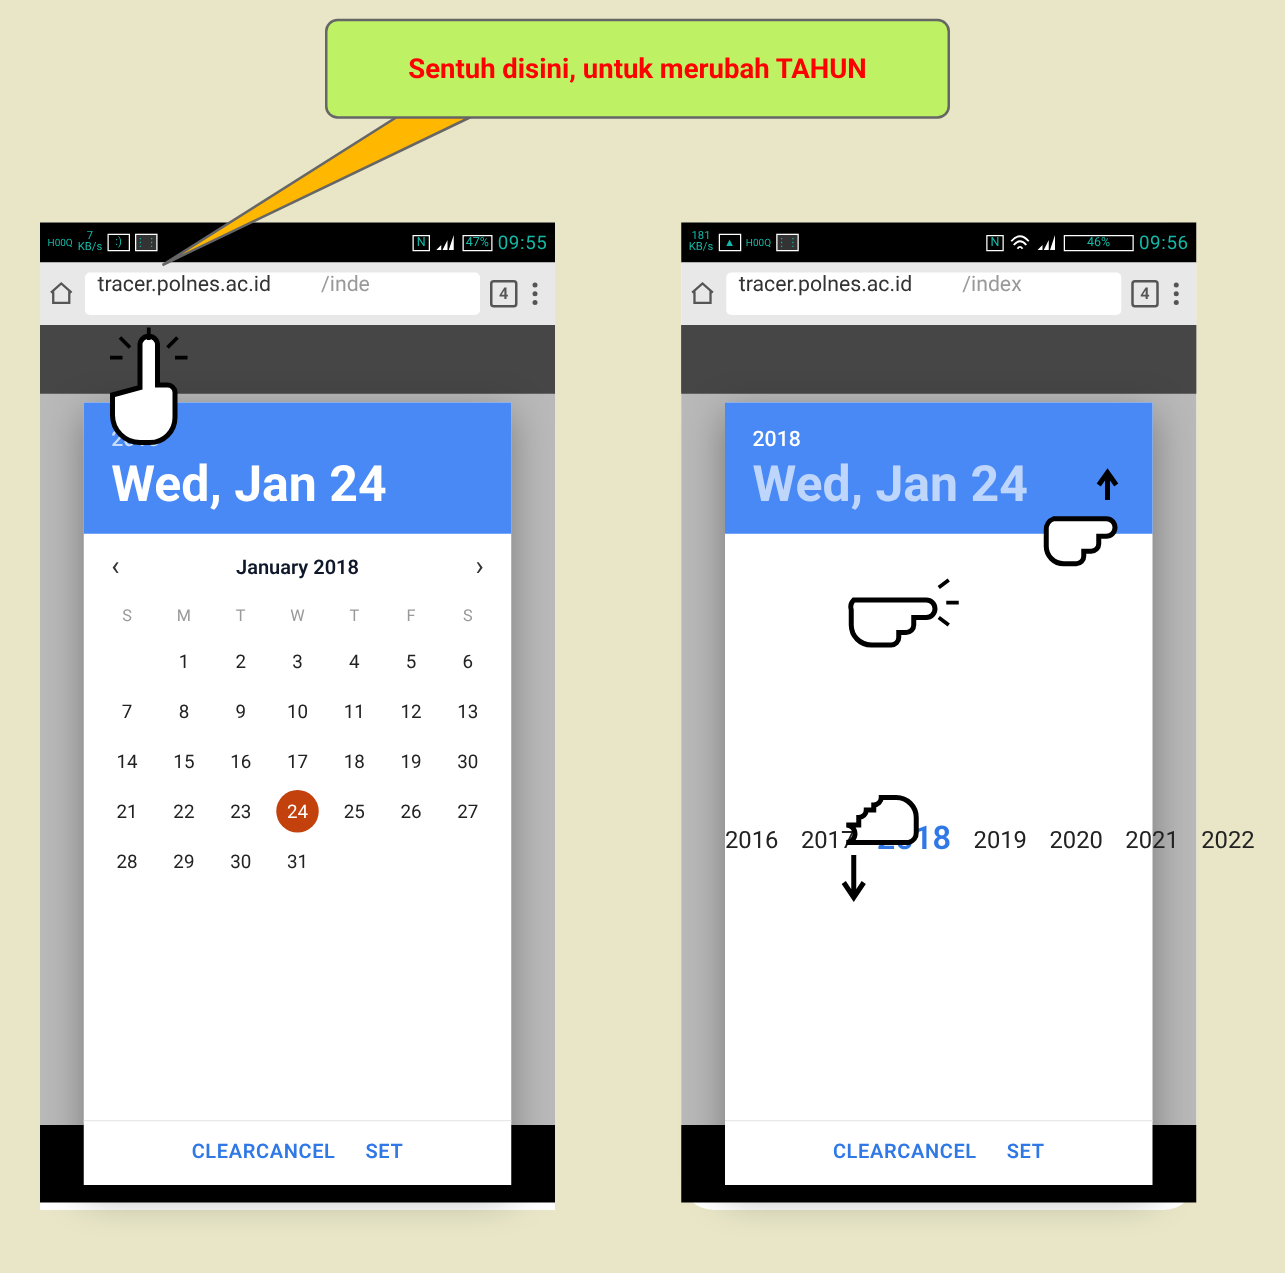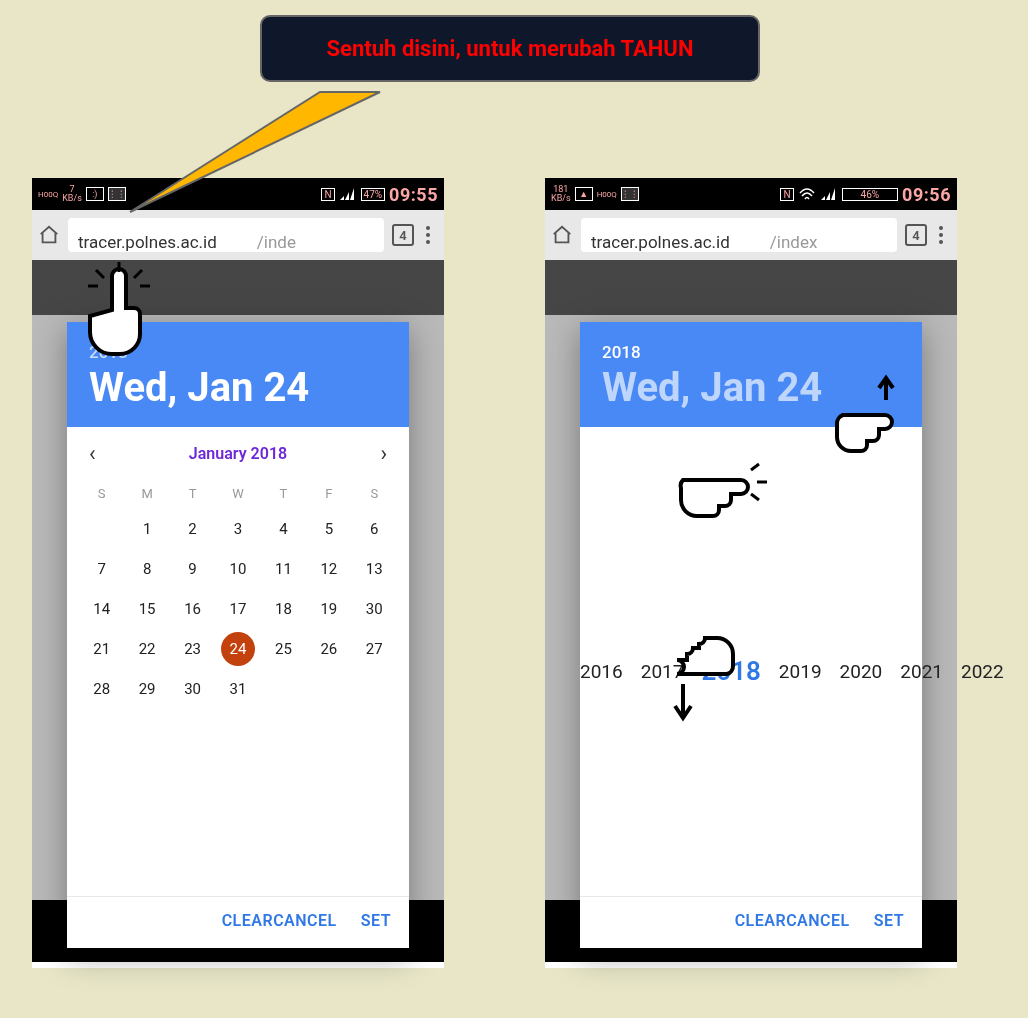--- a/index.html
+++ b/index.html
@@ -6,22 +6,22 @@
   body {
     background: #e8e6c7;
     font-family: Roboto, Arial, sans-serif;
     width: 1028px;
     height: 1018px;
     position: relative;
   }
   .callout {
     position: absolute;
     left: 260px; top: 15px;
-    width: 500px; height: 67px;
-    background: #0f172a;
+    width: 500px; height: 80px;
+    background: #bef264;
     border: 2px solid #666;
     border-radius: 10px;
     display: flex;
     align-items: center;
     justify-content: center;
     font-size: 22px;
     font-weight: bold;
     color: #ff0000;
     z-index: 50;
   }
@@ -32,51 +32,51 @@
     z-index: 49;
   }
   .callout-arrow svg { overflow: visible; }
   .phone {
     position: absolute;
     width: 412px;
     height: 790px;
     background: #fff;
   }
   .phone.left { left: 32px; top: 178px; }
-  .phone.right { left: 545px; top: 178px; }
+  .phone.right { left: 545px; top: 178px; border-radius: 26px; }
   .statusbar {
     height: 32px;
     background: #000;
-    color: #fca5a5;
+    color: #14b8a6;
     display: flex;
     align-items: center;
     font-size: 12px;
     padding: 0 6px;
     justify-content: space-between;
   }
   .statusbar .sb-left, .statusbar .sb-right { display: flex; align-items: center; gap: 4px; }
   .statusbar .icon-box { width: 18px; height: 14px; border:1px solid #fff; display:inline-flex; align-items:center; justify-content:center; font-size:9px; }
-  .statusbar .clock { font-size: 18px; font-weight: 700; letter-spacing: 0.5px; }
+  .statusbar .clock { font-size: 15px; font-weight: 400; letter-spacing: 0.5px; }
   .statusbar .kbs { font-size:9px; line-height:9px; text-align:center; }
   .browserbar {
     height: 50px;
     background: #e8e8e8;
     display: flex;
     align-items: center;
     padding: 0 6px;
     gap: 8px;
   }
   .home-icon { width:22px; height:22px; }
   .urlbox {
     flex: 1;
     height: 34px;
     background: #fff;
     border-radius: 4px;
     display: flex;
-    align-items: flex-end;
+    align-items: flex-start;
     padding: 0 10px;
     font-size: 17px;
     color: #333;
     overflow: hidden;
     white-space: nowrap;
   }
   .urlbox .gray { color: #999; margin-left: 40px; }
   .tabcount {
     width: 22px; height: 22px;
     border: 2px solid #555;
@@ -127,37 +127,37 @@
     font-size: 40px;
     color: #fff;
     font-weight: 700;
     margin-top: 2px;
   }
   .month-nav {
     display:flex; align-items:center; justify-content: space-between;
     padding: 14px 14px 8px;
   }
   .month-nav .chev { font-size: 22px; color:#333; padding: 0 8px; cursor:pointer; }
-  .month-nav .mlabel { font-size:16px; font-weight:600; color:#6d28d9; }
+  .month-nav .mlabel { font-size:16px; font-weight:600; color:#0f172a; }
   .daygrid {
     display:grid;
     grid-template-columns: repeat(7, 1fr);
     gap: 4px 0;
     padding: 6px 12px 10px;
   }
   .daygrid .dh { text-align:center; font-size:13px; color:#999; padding:6px 0; }
   .daygrid .d  { text-align:center; font-size:15px; color:#222; padding:9px 0; position:relative; cursor:pointer;}
   .daygrid .d.sel span {
     display:inline-flex; width:34px; height:34px; border-radius:50%;
     background:#c2410c; color:#fff; align-items:center; justify-content:center;
     margin:-9px 0;
   }
   .picker-actions {
     position:absolute; bottom:0; left:0; right:0;
-    display:flex; justify-content: flex-end;
+    display:flex; justify-content: center;
     padding: 14px 18px 18px;
     border-top: 1px solid #e8e8e8;
     font-size: 16px; font-weight:600; color:#2f78e6; letter-spacing:0.5px;
   }
   .picker-actions .rightgrp { display:flex; gap:24px; }
   .yearlist {
     padding-top: 8px;
     display:flex; flex-direction:row; align-items:center;
     gap: 18px;
     font-size:19px; color:#222;

